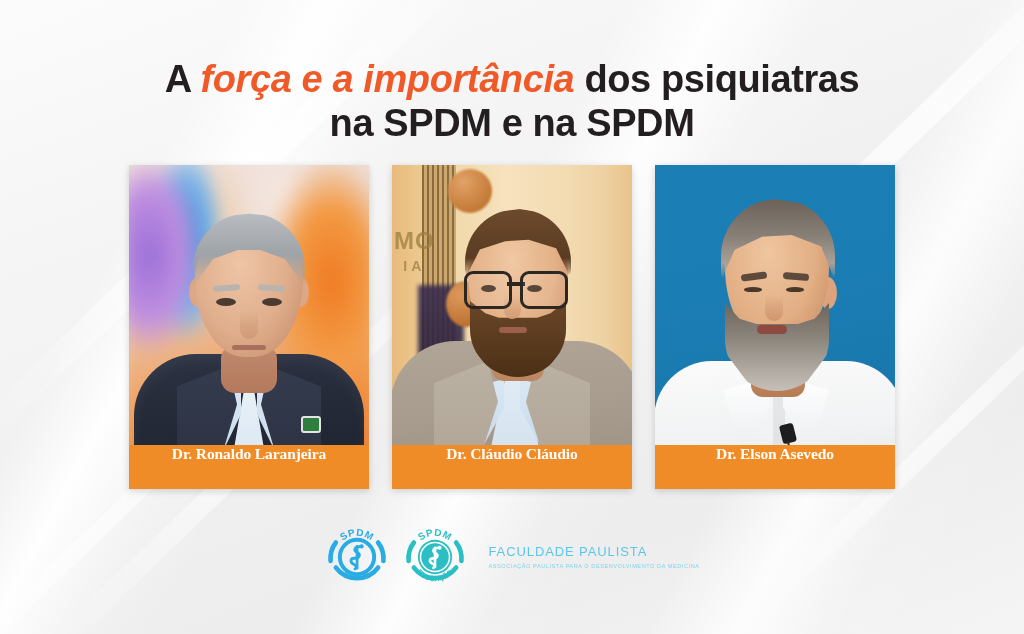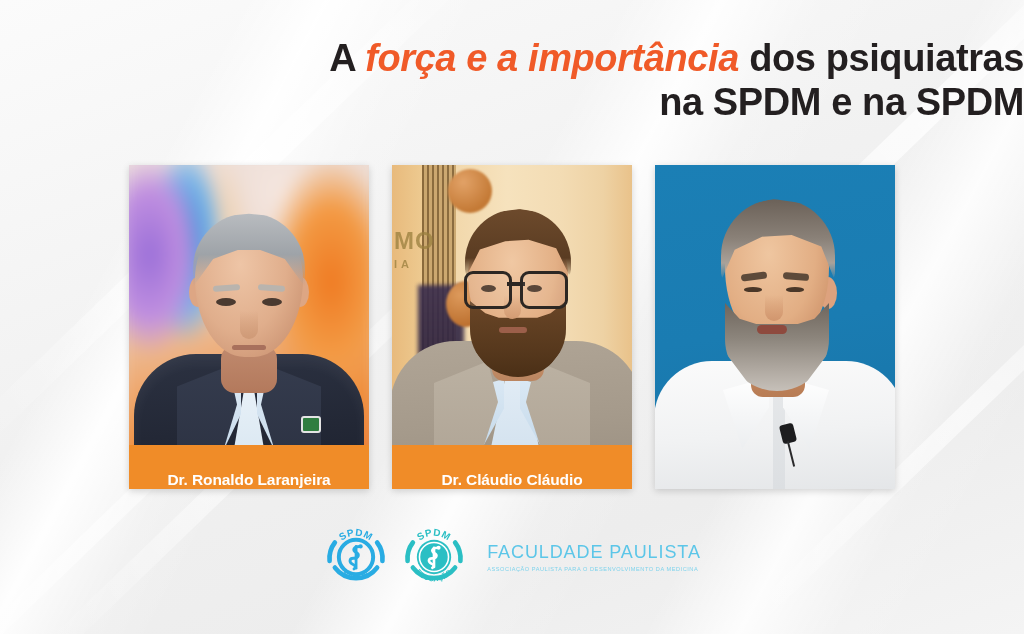--- a/index.html
+++ b/index.html
@@ -31,23 +31,23 @@
     position: absolute;
     pointer-events: none;
     background: linear-gradient(to right, rgba(255,255,255,0) 0%, rgba(255,255,255,0.85) 45%, rgba(255,255,255,0.95) 55%, rgba(255,255,255,0) 100%);
     transform-origin: center;
   }
 
   
   #title-block {
     position: absolute;
     left: 0;
-    top: 36px;
+    top: 57px;
     width: 1024px;
-    text-align: right;
+    text-align: center;
     line-height: 1.17;
   }
   .title-line {
     font-size: 38px;
     font-weight: 700;
     color: #231f20;
     letter-spacing: -0.4px;
     white-space: nowrap;
   }
   .title-accent {
@@ -80,22 +80,23 @@
     overflow: hidden;
   }
   .name-bar {
     position: absolute;
     left: 0;
     right: 0;
     bottom: 0;
     height: 44px;
     background: #f08c28;
     display: flex;
-    align-items: flex-end;
+    align-items: flex-start;
     justify-content: center;
+    font-family: Liberation Serif, serif;
   }
   .name-bar span {
     color: #ffffff;
     font-size: 15.5px;
     font-weight: 700;
     letter-spacing: -0.1px;
     white-space: nowrap;
   }
 
   
@@ -253,21 +254,21 @@
   .p2-letters {
     position: absolute;
     left: 2px; top: 62px;
     font-size: 24px;
     font-weight: 700;
     color: #9a7f3e;
     letter-spacing: 1px;
     opacity: 0.75;
     filter: blur(0.4px);
   }
-  .p2-letters small { display:block; font-size: 11px; letter-spacing: 4px; margin-top: 3px; }
+  .p2-letters small { display:block; font-size: 14px; letter-spacing: 4px; margin-top: 3px; text-align: center; }
   .p2-blazer {
     position: absolute;
     left: 50%; bottom: 0; width: 252px; height: 148px;
     margin-left: -122px;
     background: linear-gradient(175deg, #b0a596 0%, #a59a8b 55%, #998e80 100%);
     border-radius: 66px 66px 0 0;
   }
   .p2-shirt {
     position: absolute;
     left: 50%; bottom: 0; width: 74px; height: 122px;
@@ -466,21 +467,21 @@
     align-items: center;
     justify-content: center;
     gap: 12px;
   }
   .logo-mark { width: 66px; height: 66px; display: block; }
   #faculdade-text {
     margin-left: 8px;
     line-height: 1.12;
   }
   .fac-line {
-    font-size: 18px;
+    font-size: 13px;
     font-weight: 400;
     color: #5cc6e8;
     letter-spacing: 0.9px;
     white-space: nowrap;
   }
   #fac-tagline {
     margin-top: 4px;
     font-size: 5.6px;
     font-weight: 400;
     color: #7fd3ec;
@@ -579,20 +580,23 @@
         <div class="p3-beard"></div>
         <div class="p3-nose"></div>
         <div class="p3-mouth"></div>
         <div class="p3-hair"></div>
         <div class="p3-browL"></div>
         <div class="p3-browR"></div>
         <div class="p3-eyeL"></div>
         <div class="p3-eyeR"></div>
         <div class="p3-mic"></div>
       </div>
+      <div class="name-bar">
+        <span>Dr. Elson Asevedo</span>
+      </div>
     </div>
 
   </div>
 
   <div id="footer">
 
     <svg class="logo-mark" viewBox="0 0 100 100">
       <defs>
         <path id="arcTop1" d="M 16 52 A 34 34 0 0 1 84 52" fill="none"></path>
         <path id="arcBot1" d="M 19 54 A 31 31 0 0 0 81 54" fill="none"></path>

